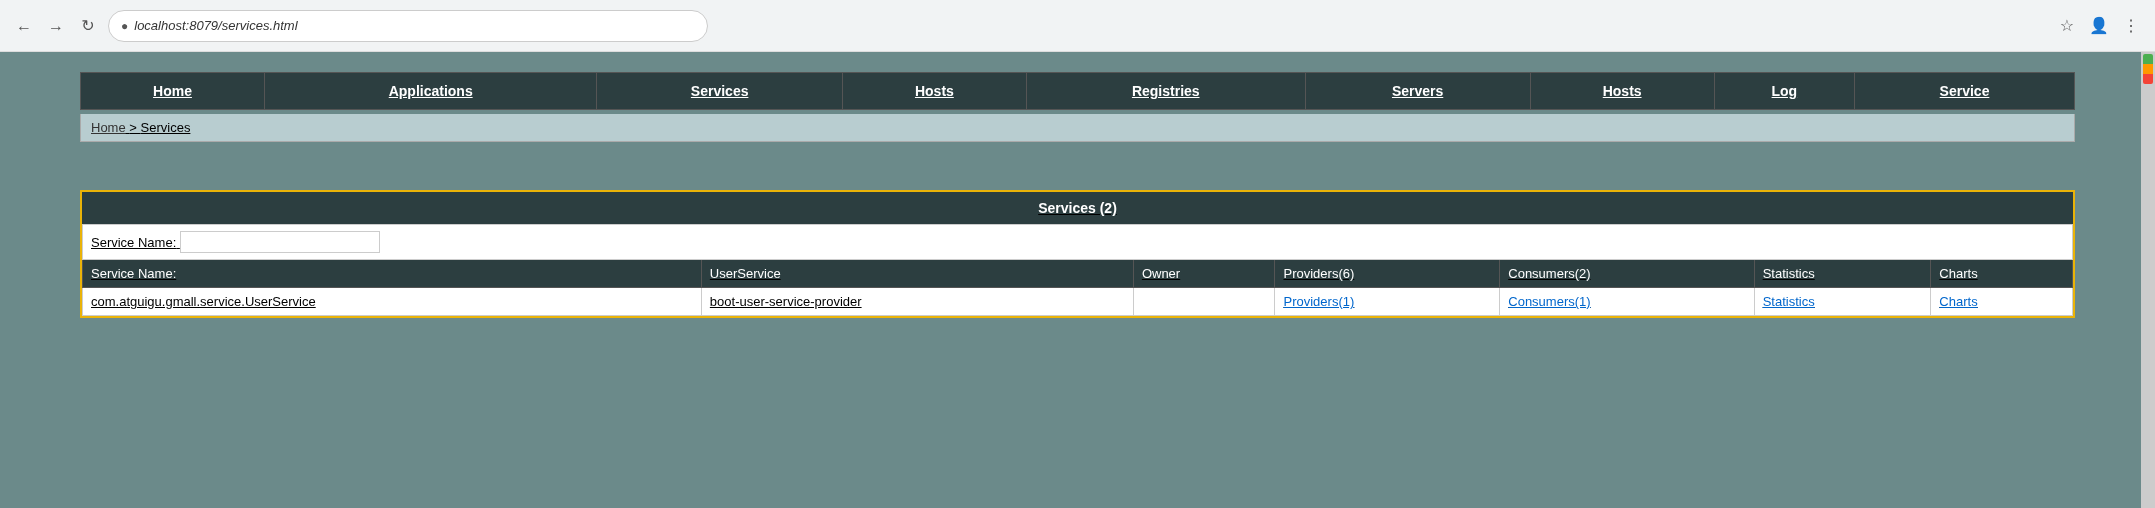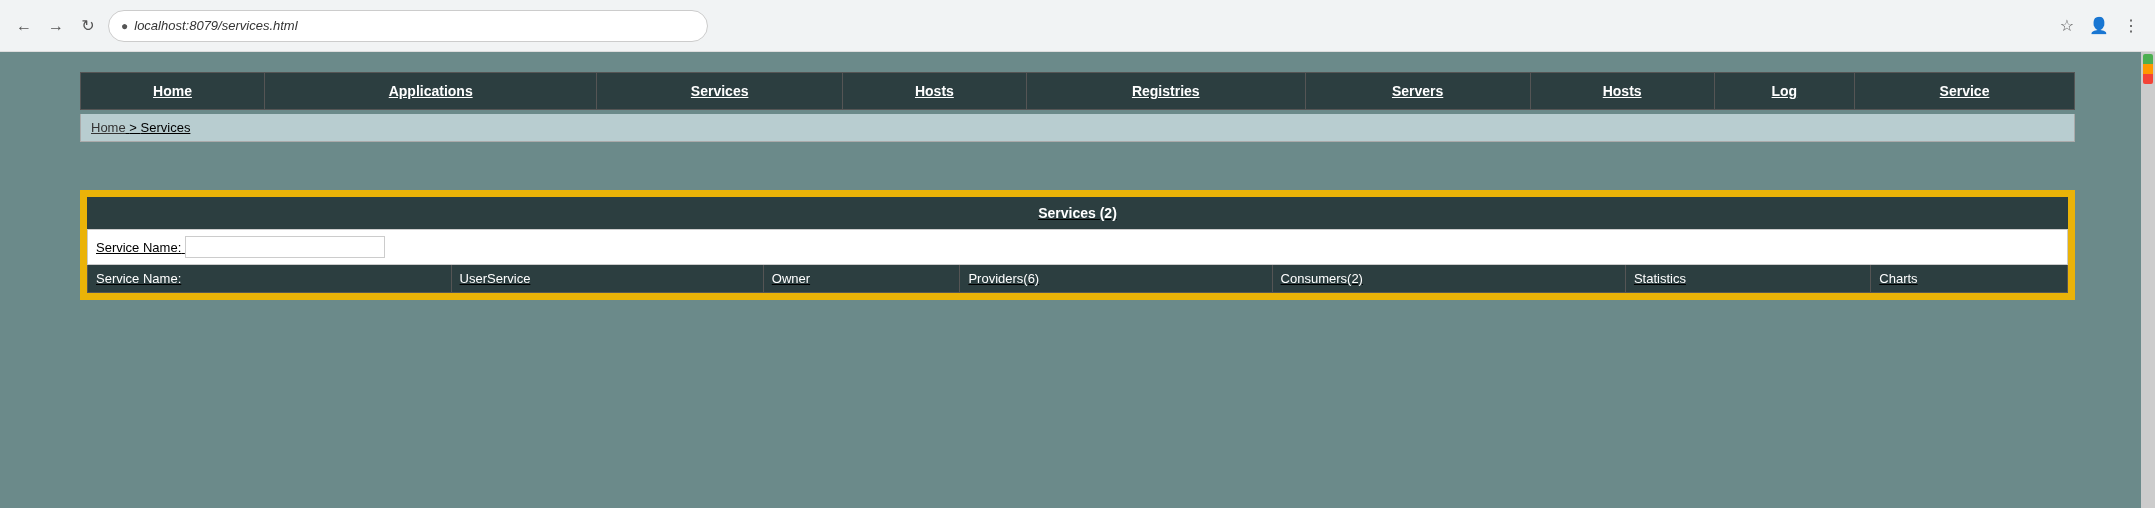--- a/index.html
+++ b/index.html
@@ -118,21 +118,21 @@
       margin-bottom: 20px;
     }
 
     .breadcrumb-row a {
       color: #333;
       text-decoration: underline;
     }
 
     
     .services-container {
-      border: 7px solid #eab308;
+      border: 2px solid #eab308;
       margin-top: 48px;
     }
 
     .services-title-row {
       background-color: #2c3e40;
       color: white;
       text-align: center;
       padding: 8px;
       font-size: 14px;
       font-weight: bold;
@@ -244,18 +244,27 @@
       <tr>
         <th>Service Name:</th>
         <th>UserService</th>
         <th>Owner</th>
         <th>Providers(6)</th>
         <th>Consumers(2)</th>
         <th>Statistics</th>
         <th>Charts</th>
       </tr>
 
+      <tr>
+        <td>com.atguigu.gmall.service.UserService</td>
+        <td>boot-user-service-provider</td>
+        <td></td>
+        <td><a href="#">Providers(1)</a></td>
+        <td><a href="#">Consumers(1)</a></td>
+        <td><a href="#">Statistics</a></td>
+        <td><a href="#">Charts</a></td>
+      </tr>
     </tbody>
       </table>
 
   </div>
 
 </div>
 
 </body></html>

